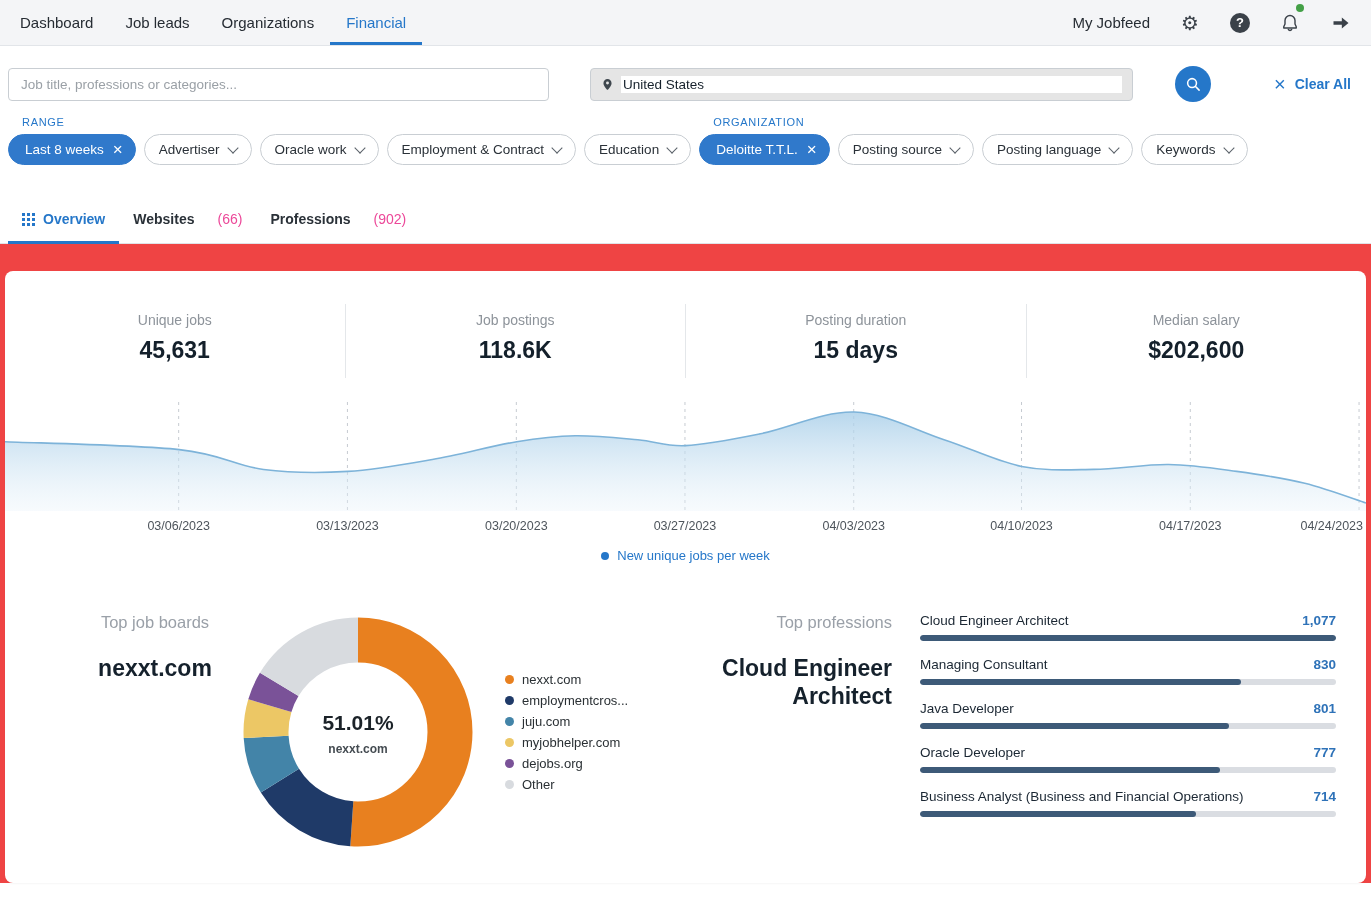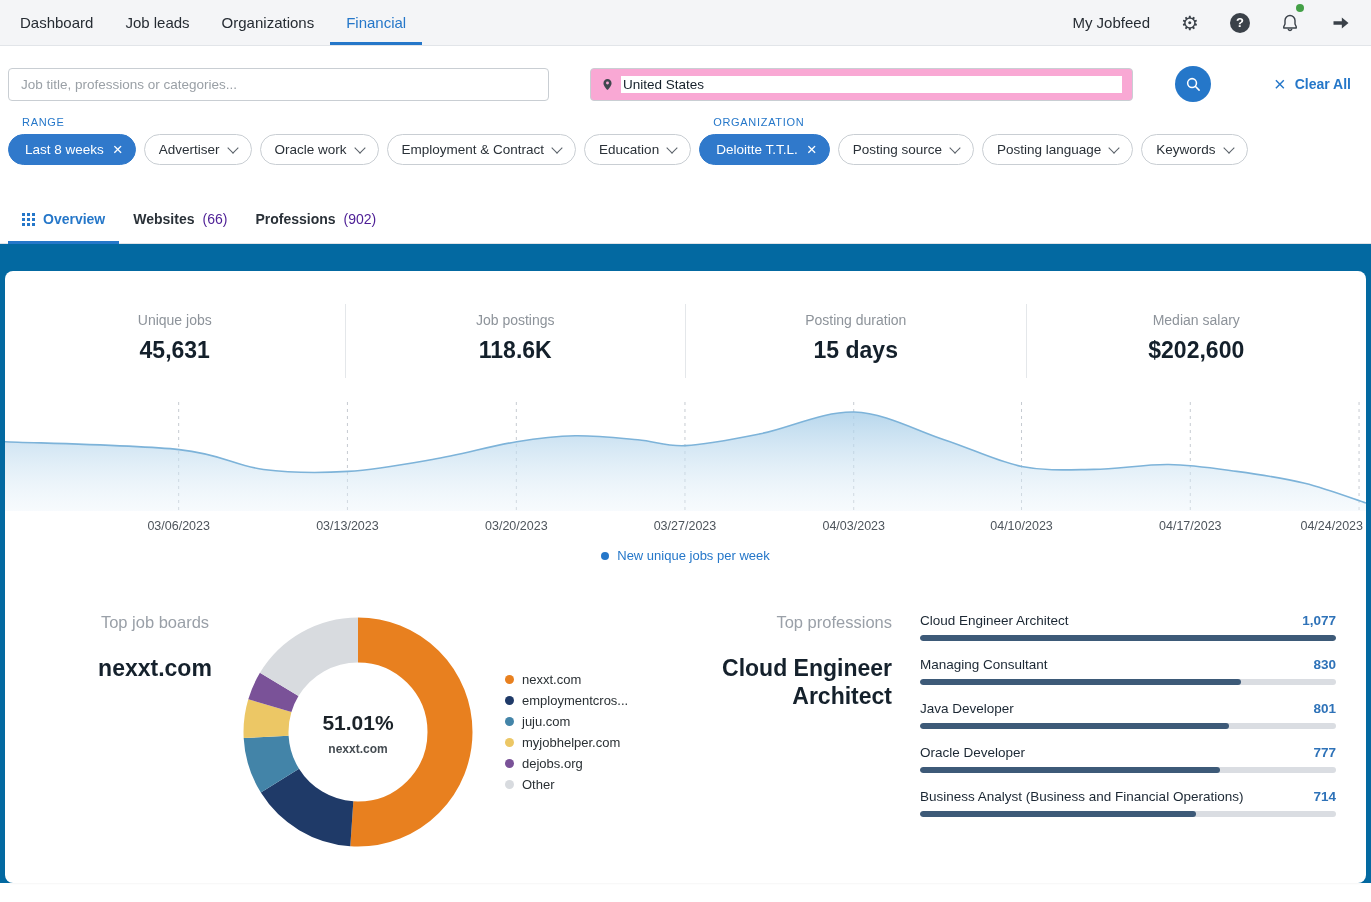--- a/index.html
+++ b/index.html
@@ -24,21 +24,21 @@
   .green-dot{position:absolute;top:-8px;right:-3px;width:8px;height:8px;border-radius:50%;
              background:#43a047;box-shadow:0 0 0 2px #f4f5f7;}
 
   
   .search-row{display:flex;align-items:center;padding:20px 20px 0 8px;}
   .text-input{height:33px;border:1px solid #c9ced3;border-radius:4px;font-size:13.5px;
               box-sizing:border-box;font-family:"Liberation Sans",sans-serif;}
   .keyword-input{width:541px;padding:0 12px;color:#1b2733;outline:none;}
   ::placeholder{color:#9aa0a6;}
   .location-field{width:543px;margin-left:41px;display:flex;align-items:center;
-                  padding:0 10px;gap:7px;background:#f9a8d4;}
+                  padding:0 10px;gap:7px;background:#e5e5e5;}
   .location-field input{border:none;outline:none;font-size:13.5px;flex:1;color:#15202b;
                         font-family:"Liberation Sans",sans-serif;}
   .search-btn{margin-left:42px;width:36px;height:36px;border-radius:50%;background:#2577c9;
               border:none;display:flex;align-items:center;justify-content:center;cursor:pointer;flex:none;}
   .clear-all{margin-left:auto;display:flex;align-items:center;gap:9px;color:#2577c9;
              font-size:14px;font-weight:600;cursor:pointer;}
   .clear-x{font-size:20px;font-weight:400;line-height:1;}
 
   
   .filters{display:flex;align-items:flex-end;gap:8px;padding:14px 8px 0 8px;}
@@ -50,26 +50,26 @@
   .chip.selected{background:#3079cb;border-color:#3079cb;color:#fff;font-weight:500;padding:0 12px 0 16px;}
   .chev{width:7px;height:7px;border-right:1.6px solid #5a6169;border-bottom:1.6px solid #5a6169;
         transform:rotate(45deg);margin-top:-4px;flex:none;}
   .chip-x{font-size:17px;line-height:1;font-weight:400;}
 
   
   .tabs{display:flex;align-items:stretch;height:48px;border-bottom:1px solid #e0e3e7;
         padding:0 8px;margin-top:30px;}
   .tab{display:flex;align-items:center;gap:8px;padding:0 14px;font-size:14px;font-weight:600;
        position:relative;cursor:pointer;color:#2a3138;}
-  .tab .count{color:#4c1d95;font-weight:400;margin-left:0;}
+  .tab .count{color:#ec4899;font-weight:400;margin-left:15px;}
   .tab.active{color:#2577c9;}
   .tab.active::after{content:"";position:absolute;left:0;right:0;bottom:-1px;height:3px;background:#2577c9;}
 
   
-  .content{background:#0369a1;height:639px;padding:27px 5px 0 5px;box-sizing:border-box;}
+  .content{background:#ef4444;height:639px;padding:27px 5px 0 5px;box-sizing:border-box;}
   .card{background:#fff;border-radius:8px;height:612px;overflow:hidden;box-shadow:0 1px 2px rgba(0,0,0,.04);}
 
   .stats{display:flex;margin-top:33px;}
   .stat{flex:1;text-align:center;padding:8px 0 14px;}
   .stat+.stat{border-left:1px solid #e4e7ea;}
   .stat-label{font-size:14px;color:#8d939a;margin-bottom:9px;}
   .stat-value{font-size:23px;font-weight:bold;color:#14202b;}
 
   .chart-wrap{margin-top:14px;}
   #trend-svg{display:block;}

